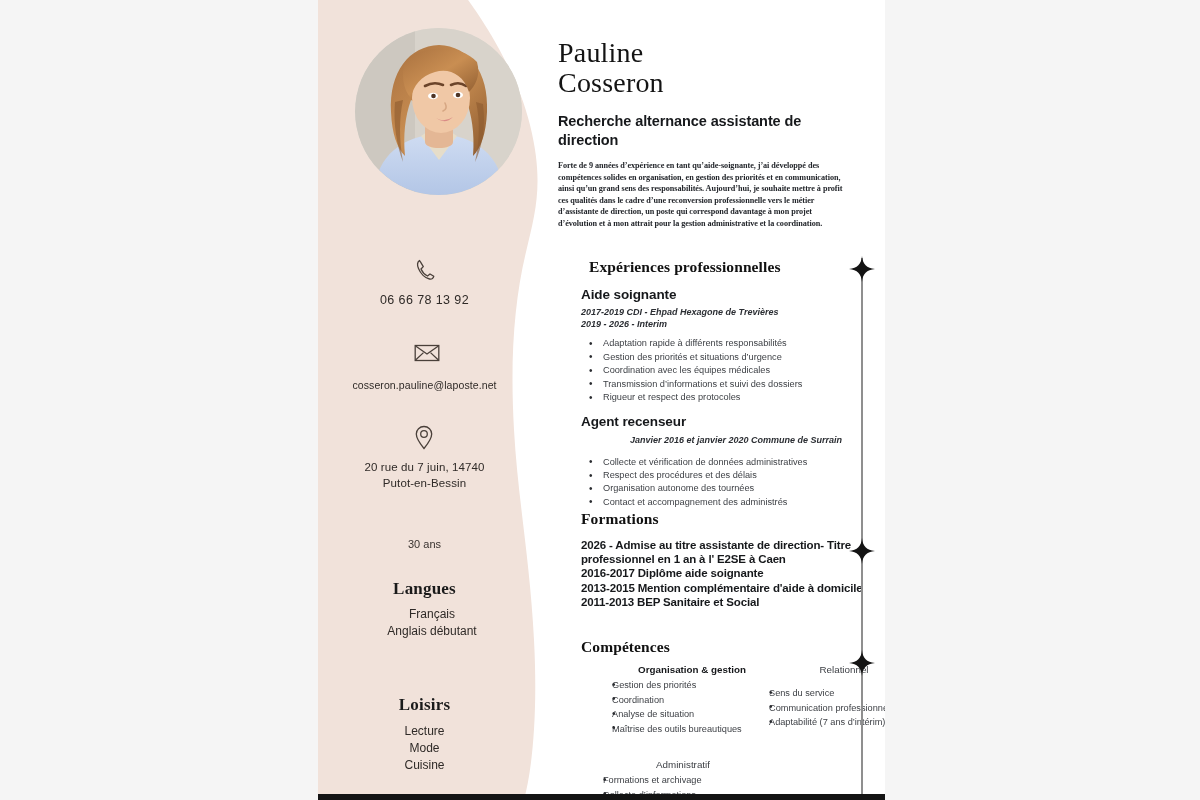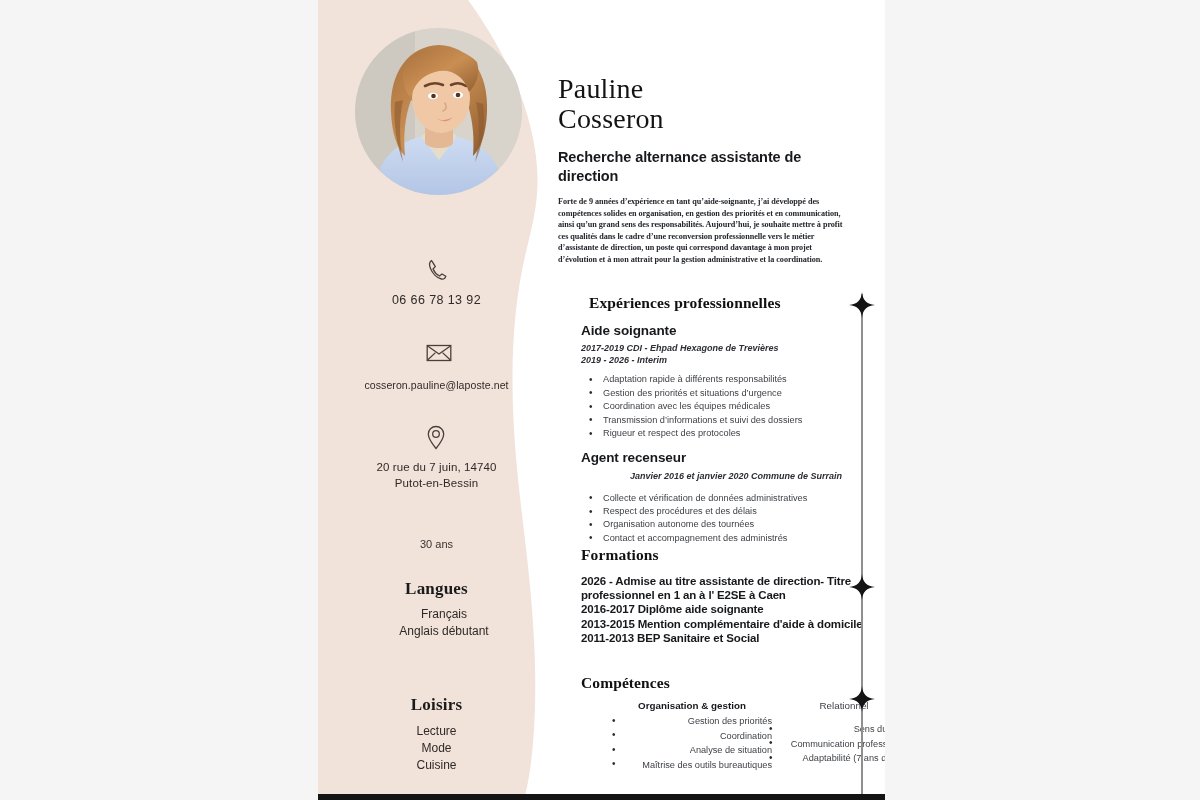--- a/index.html
+++ b/index.html
@@ -27,21 +27,21 @@
     position: absolute;
     left: 0; top: 0;
     width: 230px;
     height: 800px;
     overflow: visible;
   }
   .sidebar-shape svg { display: block; }
 
   .sidebar-content {
     position: absolute;
-    left: 16px;
+    left: 4px;
     top: 0;
     width: 205px;
     height: 800px;
     z-index: 3;
     display: flex;
     flex-direction: column;
     align-items: center;
   }
 
   
@@ -106,21 +106,20 @@
   }
 
   
   .main {
     position: absolute;
     left: 225px;
     top: 0;
     width: 342px;
     height: 696px;
     z-index: 2;
-    margin-top: 36px;
   }
 
   .name {
     font-family: "Liberation Serif", serif;
     font-size: 28px;
     line-height: 30px;
     color: #141414;
     font-weight: normal;
     position: absolute;
     left: 15px;
@@ -235,21 +234,21 @@
     color: #16181b;
     text-align: center;
     margin-bottom: 3px;
   }
   .comp-head.light { font-weight: normal; color: #3c3f44; }
   .comp-list { list-style: none; }
   .comp-list li {
     font-size: 9.2px;
     line-height: 14.6px;
     color: #3c3f44;
-    text-align: right;
+    text-align: left;
     position: relative;
   }
   .comp-list li::before {
     content: "•";
     position: absolute;
     left: 0;
     top: -.5px;
     font-size: 10px;
     color: #2a2c30;
   }

